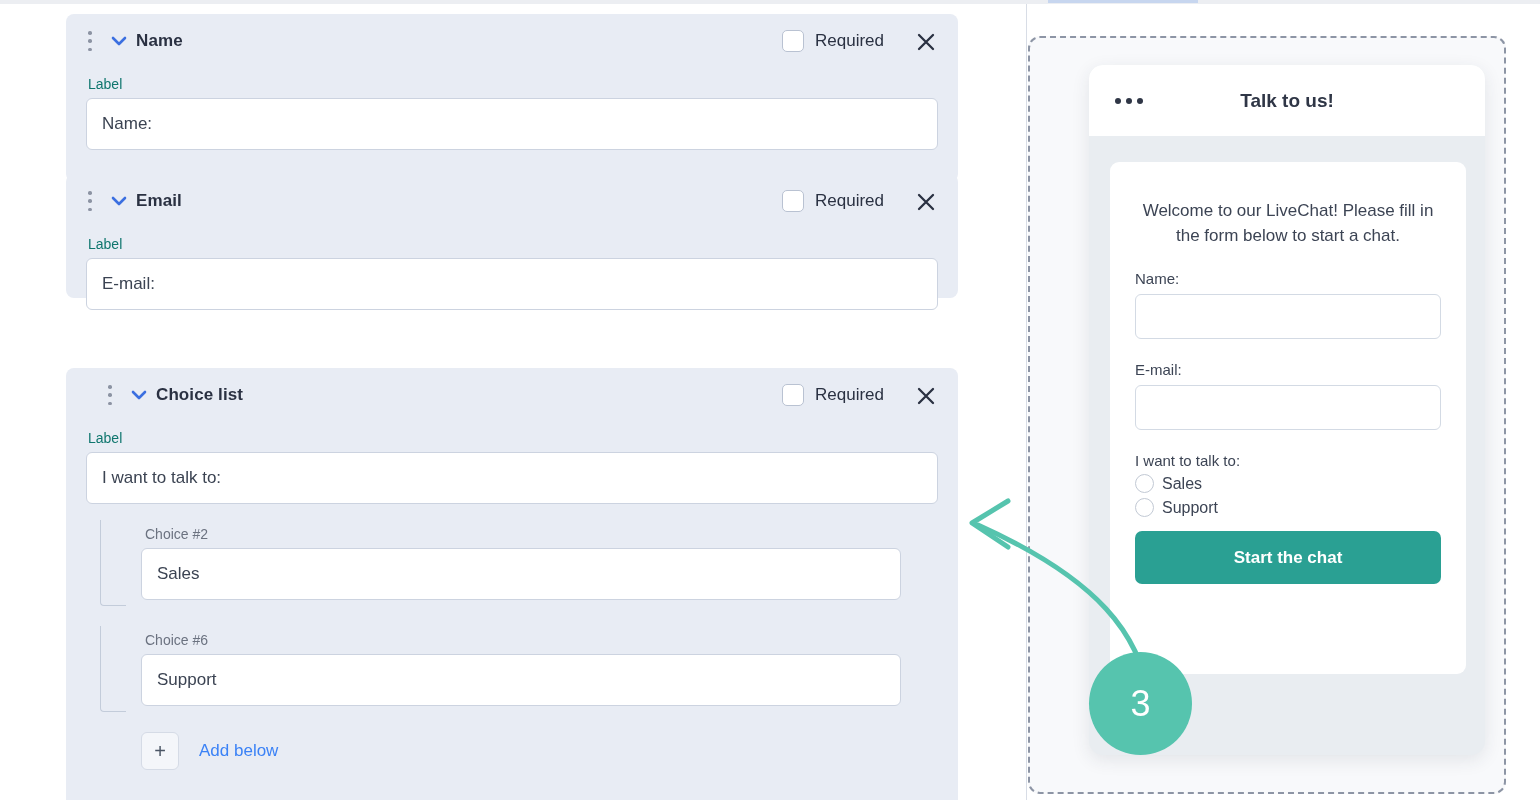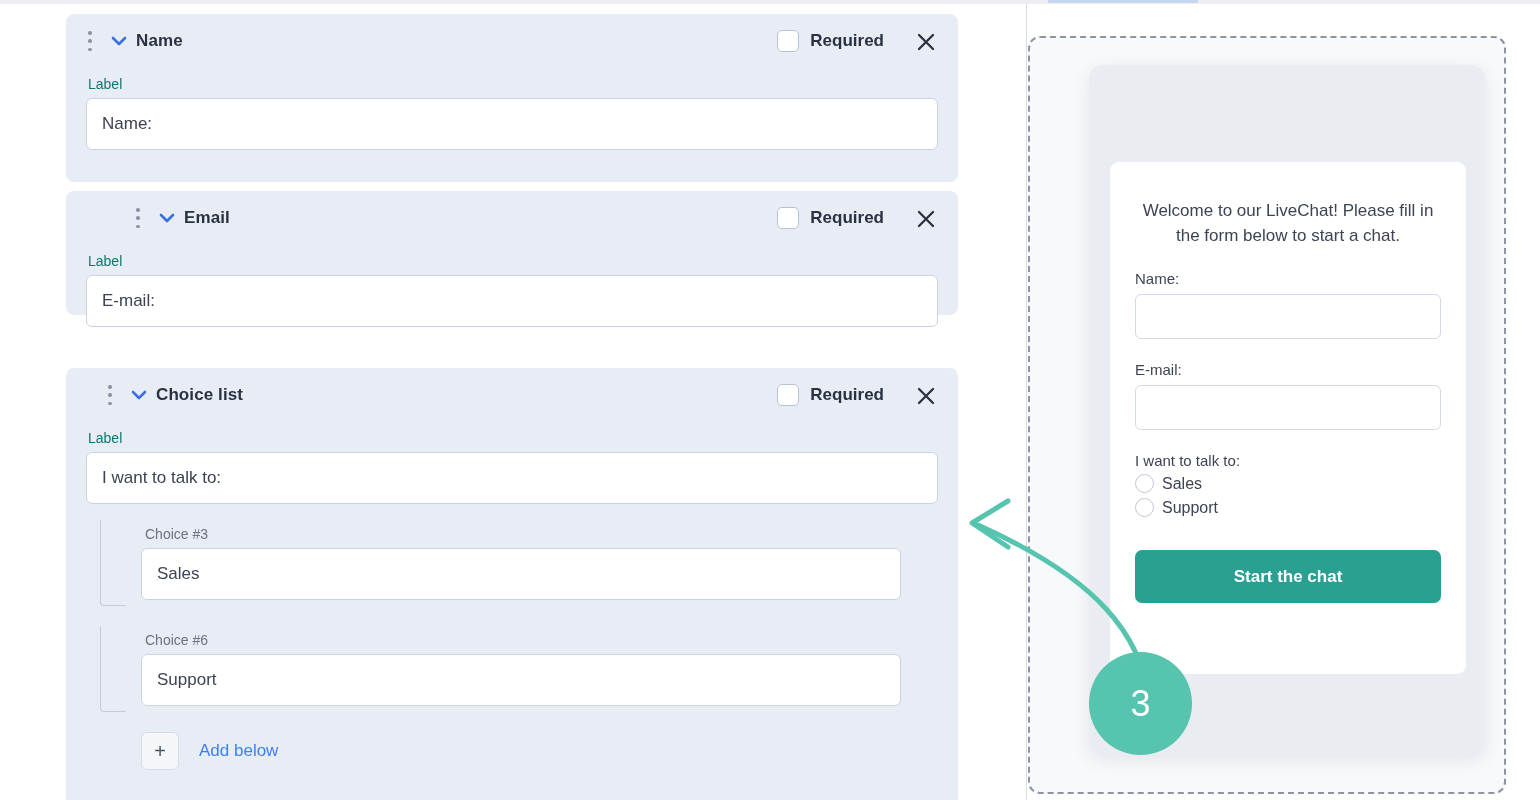--- a/index.html
+++ b/index.html
@@ -25,21 +25,21 @@
   .editor {
     position:absolute; left:0; top:4px; width:1026px; height:796px;
     background:#ffffff; overflow:hidden;
   }
 
   .field-card {
     position:absolute; left:66px; width:892px;
     background:#e8ecf4; border-radius:8px;
   }
   #card-name   { top:10px;  height:168px; }
-  #card-email  { top:187px; height:124px;padding-left:48px; }
+  #card-email  { top:170px; height:124px; }
   #card-choice { top:364px; height:476px;padding-left:20px; }
 
   .card-head {
     position:relative; height:54px;
   }
   .drag-handle {
     position:absolute; left:22px; top:17px;
     width:4px; height:20px;
     display:flex; flex-direction:column; justify-content:space-between;
     align-items:center;
@@ -52,21 +52,21 @@
     position:absolute; left:44px; top:20px; width:18px; height:14px;
   }
   .chevron svg { display:block; }
   .field-title {
     position:absolute; left:70px; top:17px;
     font-size:17px; font-weight:bold; color:#2a3142;
     letter-spacing:.1px;
   }
   .required-wrap {
     position:absolute; right:74px; top:16px;
-    display:flex; align-items:center; gap:11px;font-weight:bold;
+    display:flex; align-items:center; gap:11px;
   }
   .req-box {
     width:22px; height:22px; border:1.6px solid #b9c2d2;
     border-radius:5px; background:#ffffff;
   }
   .req-label { font-size:17px; color:#2a3142; }
   .close-x {
     position:absolute; right:20px; top:16px;
     width:24px; height:24px; cursor:pointer;
   }
@@ -174,21 +174,21 @@
   }
   .radio-row {
     display:flex; align-items:center; gap:8px; margin-top:5px;
   }
   .radio-dot {
     width:19px; height:19px; border:1.6px solid #c2c9d4;
     border-radius:50%; background:#fff; flex:none;
   }
   .radio-text { font-size:16px; color:#3c4454; }
   .start-btn {
-    margin-top:33px; height:53px; border-radius:7px;
+    margin-top:14px; height:53px; border-radius:7px;
     background:#2aa093; color:#ffffff;
     font-size:17px; font-weight:bold;
     display:flex; align-items:center; justify-content:center;
     cursor:pointer;
   }
 
   
   .step-badge {
     position:absolute; left:1089px; top:652px;
     width:103px; height:103px; border-radius:50%;
@@ -284,21 +284,21 @@
               <path d="M5 5 L19 19 M19 5 L5 19" stroke="#2a3142" stroke-width="2.3" stroke-linecap="round"></path>
             </svg>
         </div>
       </div>
       <div class="sub-label">Label</div>
       <div class="text-input">I want to talk to:</div>
 
       <div class="choice-group">
         <div class="choice-row">
           <div class="connector"></div>
-          <div class="choice-lab">Choice #3</div>
+          <div class="choice-lab">Choice #2</div>
           <div class="choice-input">Sales</div>
         </div>
         <div class="choice-row">
           <div class="connector"></div>
           <div class="choice-lab">Choice #6</div>
           <div class="choice-input">Support</div>
         </div>
       </div>
 
       <div class="add-answer-row">
@@ -307,20 +307,28 @@
       </div>
     </div>
   </div>
 
   <div class="divider"></div>
 
   <div class="preview">
     <div class="dash-frame">
 
       <div class="widget">
+        <div class="widget-header">
+          <div class="dots">
+              <i></i>
+              <i></i>
+              <i></i>
+            </div>
+          <div class="widget-title">Talk to us!</div>
+        </div>
 
         <div class="widget-body">
           <div class="welcome">Welcome to our LiveChat! Please fill in the form below to start a chat.</div>
 
           <div class="pv-label">Name:</div>
           <div class="pv-input"></div>
 
           <div class="pv-label">E-mail:</div>
           <div class="pv-input"></div>
 

